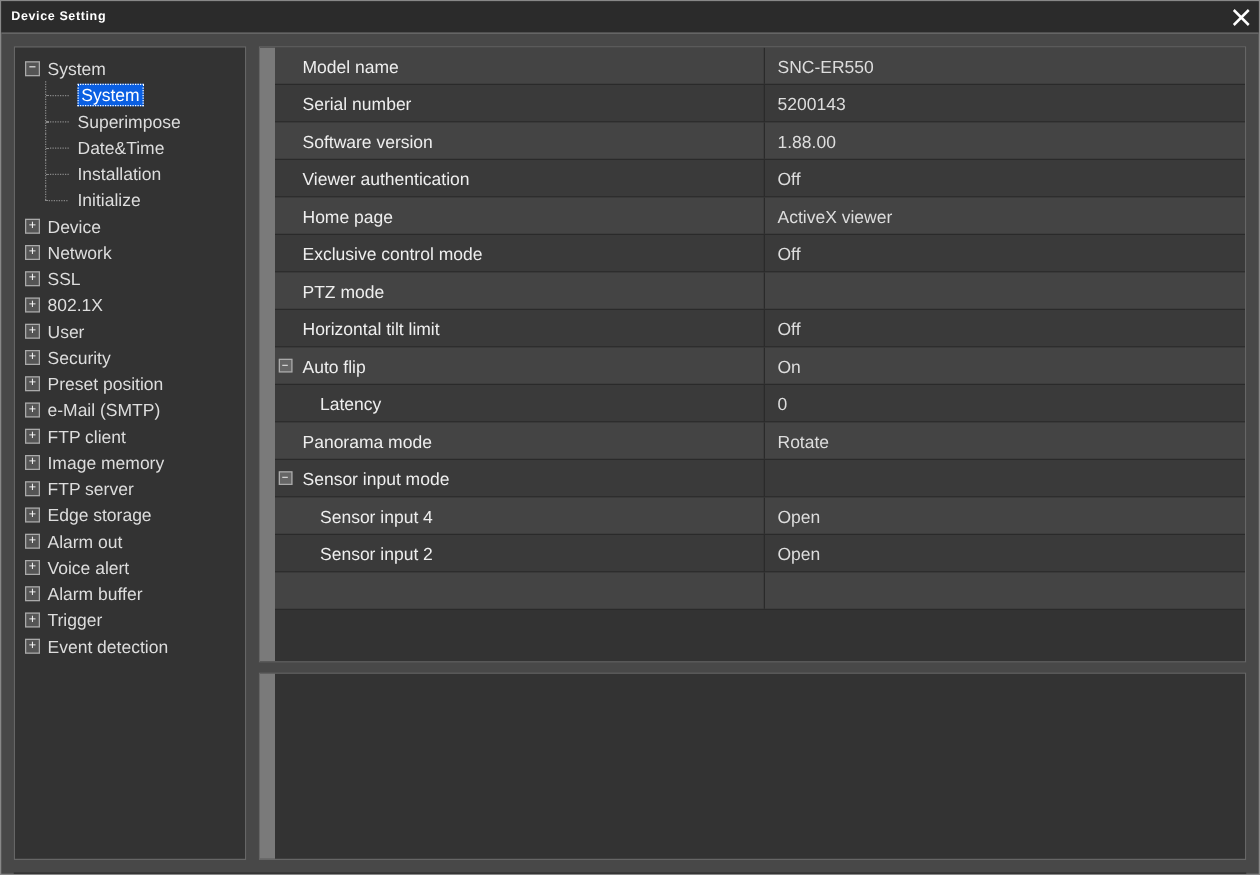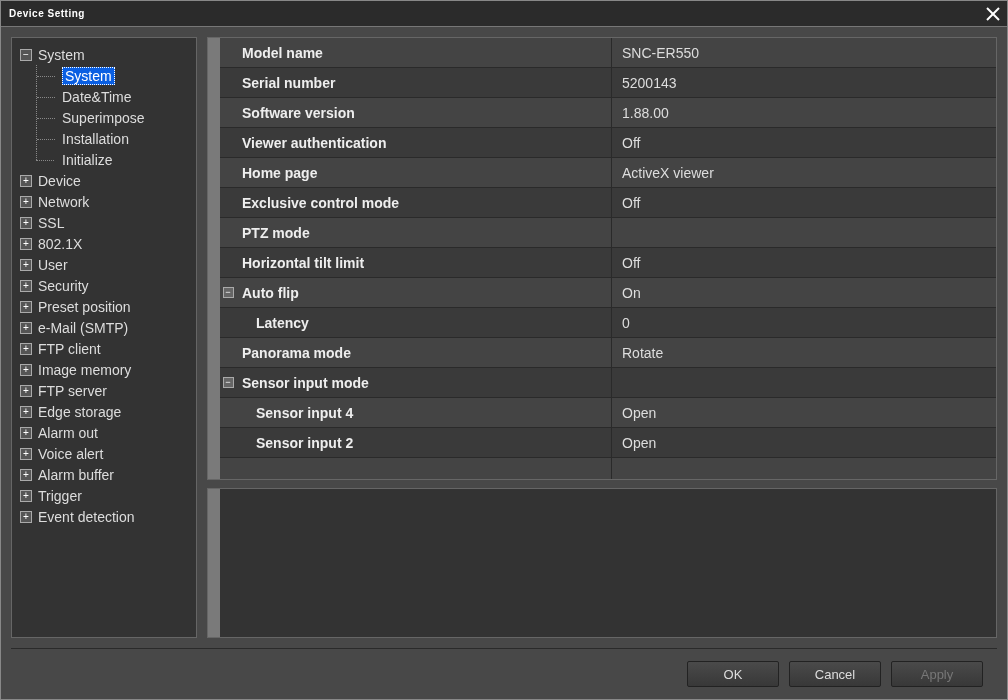--- a/index.html
+++ b/index.html
@@ -190,21 +190,21 @@
       font-size: 9px;
       line-height: 9px;
       display:flex;
       align-items:center;
       justify-content:center;
     }
     .prop-label {
       width: 376px;
       padding-left: 6px;
       color: #eee;
-      font-weight: bold;
+      font-weight: normal;
       border-right: 1px solid #2a2a2a;
       height: 100%;
       display: flex;
       align-items: center;
     }
     .prop-label.indent {
       padding-left: 20px;
     }
     .prop-value {
       flex: 1;
@@ -269,25 +269,25 @@
           <div class="tree-node">
             <div class="tree-toggle">−</div>
             <span class="tree-label">System</span>
           </div>
           <div class="tree-child">
             <span class="tree-conn"></span>
             <span class="tree-label selected">System</span>
           </div>
           <div class="tree-child">
             <span class="tree-conn"></span>
-            <span class="tree-label">Date&amp;Time</span>
+            <span class="tree-label">Superimpose</span>
           </div>
           <div class="tree-child">
             <span class="tree-conn"></span>
-            <span class="tree-label">Superimpose</span>
+            <span class="tree-label">Date&amp;Time</span>
           </div>
           <div class="tree-child">
             <span class="tree-conn"></span>
             <span class="tree-label">Installation</span>
           </div>
           <div class="tree-child">
             <span class="tree-conn last"></span>
             <span class="tree-label">Initialize</span>
           </div>
           <div class="tree-node">
@@ -447,19 +447,14 @@
         <div class="description-box">
           <div class="scrollbar-gutter"></div>
           <div class="description-content"></div>
         </div>
       </div>
 
     </div>
 
     <div class="footer-sep"></div>
 
-    <div class="button-bar">
-      <button class="btn">OK</button>
-      <button class="btn">Cancel</button>
-      <button class="btn disabled">Apply</button>
-    </div>
   </div>
 </div>
 
 </body></html>

